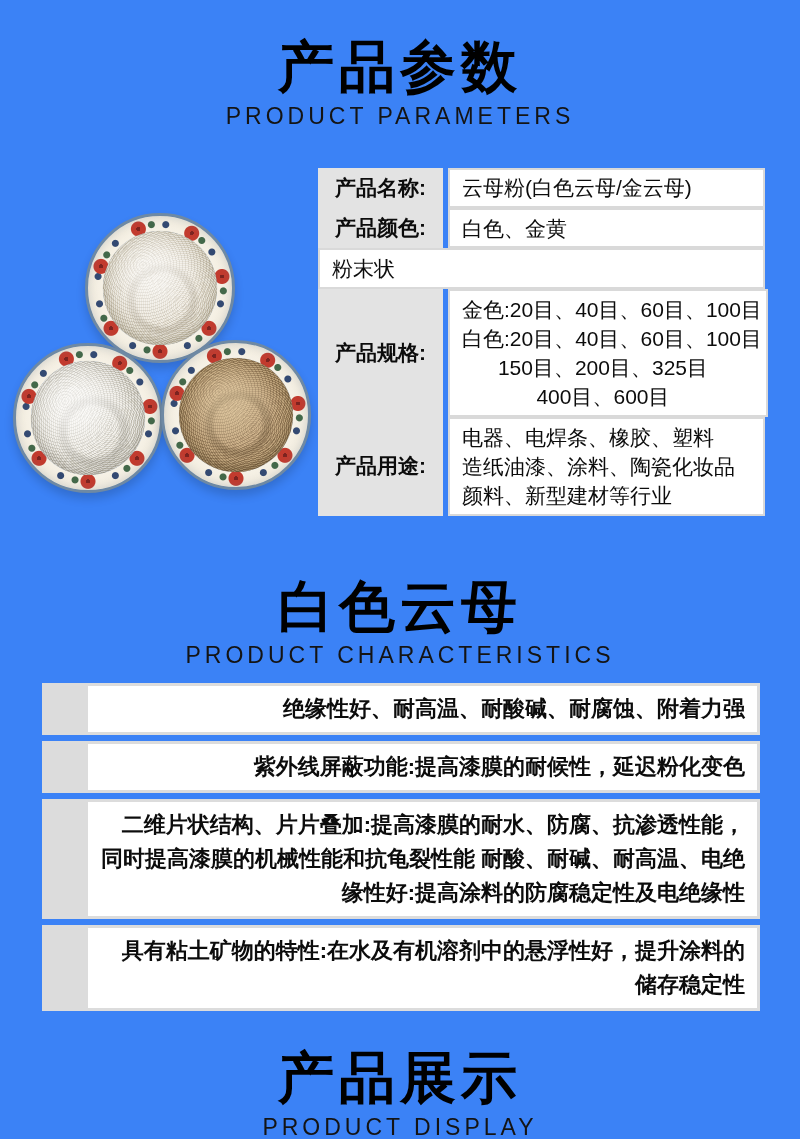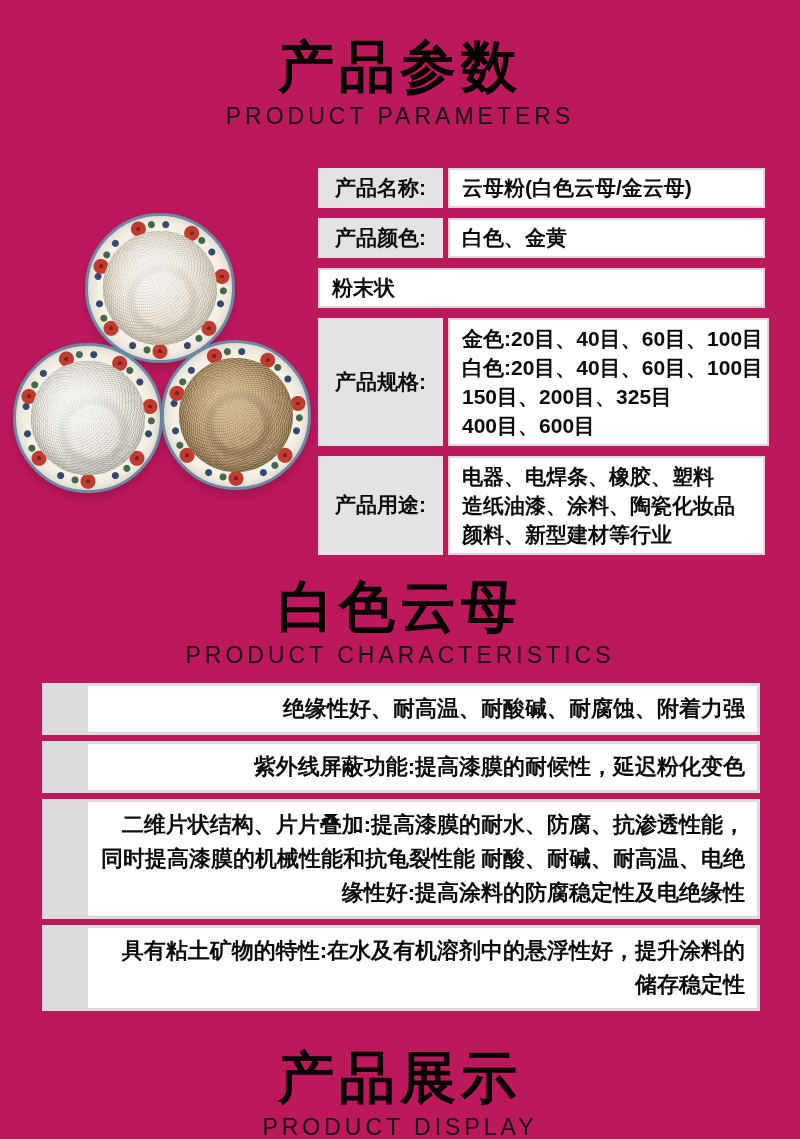--- a/index.html
+++ b/index.html
@@ -1,18 +1,18 @@
 <!DOCTYPE html>
 <html><head>
 <meta charset="utf-8">
 <style>
   * { margin:0; padding:0; box-sizing:border-box; }
   html,body { background:#fff; }
   body { font-family:"Liberation Sans","DejaVu Sans",sans-serif; color:#111; }
-  .page { position:relative; width:800px; height:1139px; margin:0 auto; background:#be185d; overflow:hidden; }
+  .page { position:relative; width:800px; height:1139px; margin:0 auto; background:#3b82f6; overflow:hidden; }
 
   
   .sec-header { text-align:center; }
   .sec-title { font-size:56px; font-weight:900; letter-spacing:5px; color:#000; line-height:1.1; }
   .sec-sub { font-size:23px; font-weight:500; letter-spacing:4px; color:#141414; margin-top:5px; }
 
   .header-1 { padding-top:36px; }
   .header-2 { margin-top:60px; }
   .header-3 { margin-top:36px; }
 
@@ -84,35 +84,35 @@
     background-image:
       radial-gradient(circle at 45% 40%, rgba(235,215,175,.45) 0 14%, rgba(235,215,175,0) 50%),
       radial-gradient(circle at 52% 58%, transparent 0 26%, rgba(70,52,28,.22) 30% 34%, transparent 40%),
       repeating-radial-gradient(circle at 35% 30%, rgba(70,52,28,.25) 0 1px, transparent 1px 3px),
       repeating-radial-gradient(circle at 65% 62%, rgba(225,200,155,.5) 0 1px, transparent 1px 2px),
       radial-gradient(circle closest-side, #b29573 0 55%, #8f7450 100%);
     box-shadow:inset 0 -5px 10px rgba(60,45,25,.3);
   }
 
   
-  .spec-table { width:447px; flex:none; display:flex; flex-direction:column; gap:10px; }
+  .spec-table { width:447px; flex:none; display:flex; flex-direction:column; gap:0; }
   .spec-row { display:flex; gap:5px; }
   .spec-label {
     width:125px; flex:none; background:#e3e3e3;
     display:flex; align-items:center; justify-content:center;
     font-size:21px; font-weight:bold; color:#0c0c0c;
   }
   .spec-value {
     flex:1; background:#fff; border:2px solid #d9d9d9;
     display:flex; flex-direction:column; justify-content:center;
-    padding:4px 4px 4px 12px; font-size:21px; font-weight:bold; color:#0c0c0c; line-height:29px;
+    padding:4px 4px 4px 12px; font-size:21px; font-weight:normal; color:#0c0c0c; line-height:29px;
   }
   .spec-row-small { min-height:40px; }
   .spec-value .line { white-space:nowrap; }
-  .spec-value .line.center { padding-right:18px; }
+  .spec-value .line.center { text-align:center; padding-right:18px; }
 
   
   .features { margin:14px 40px 0 42px; }
   .feature { background:#dcdcdc; padding:3px; padding-left:46px; margin-bottom:6px; }
   .feature-inner {
     background:#fff; padding:6px 12px; font-size:22px; font-weight:bold;
     color:#0c0c0c; line-height:34px; min-height:42px;text-align:right;
   }
 </style>
 </head>

